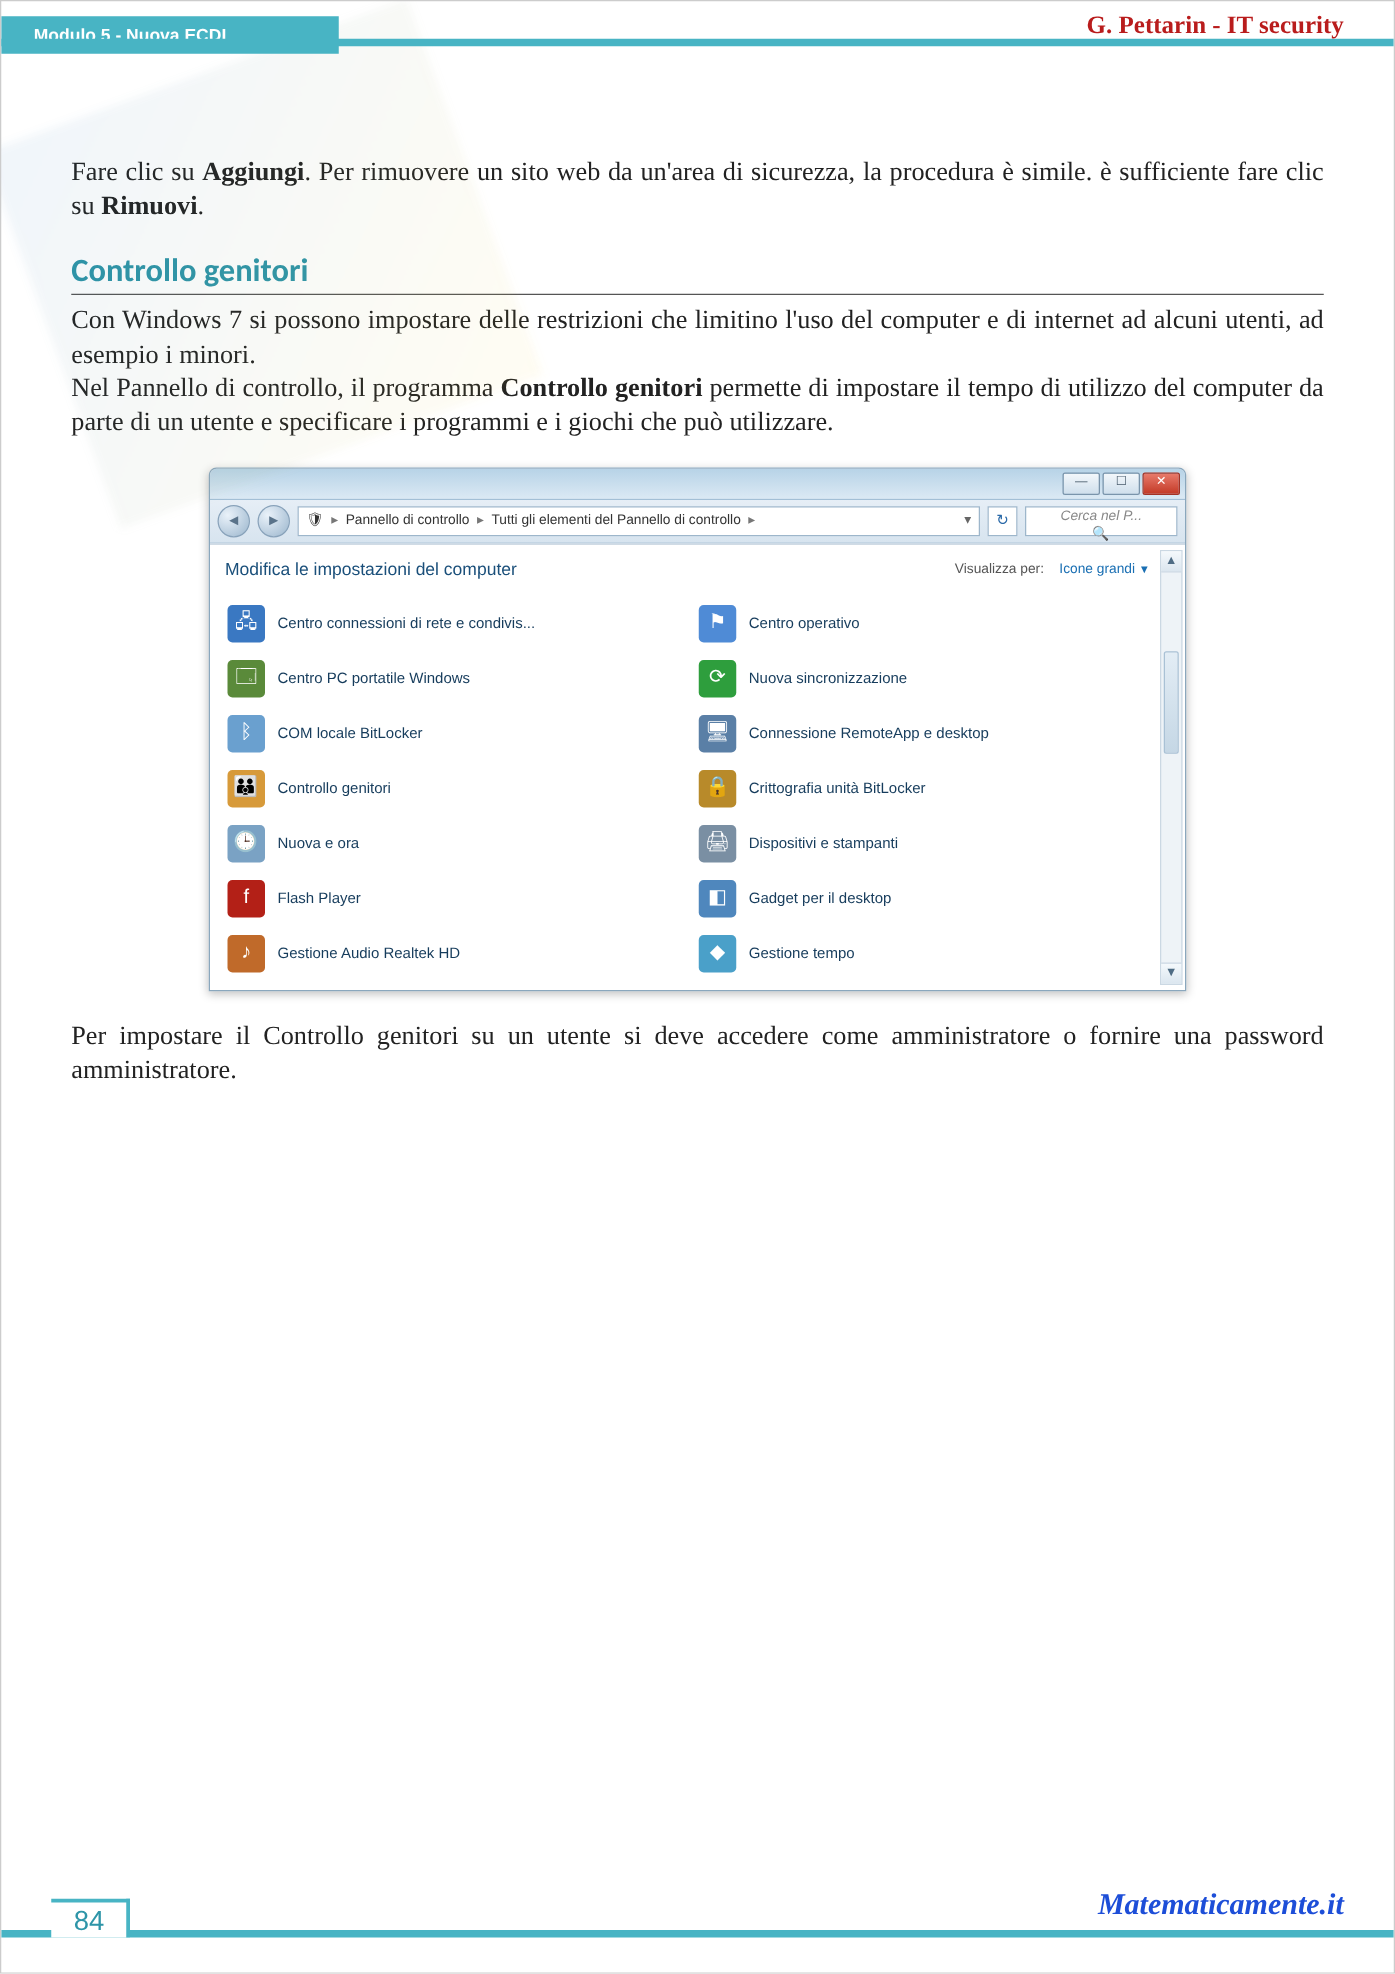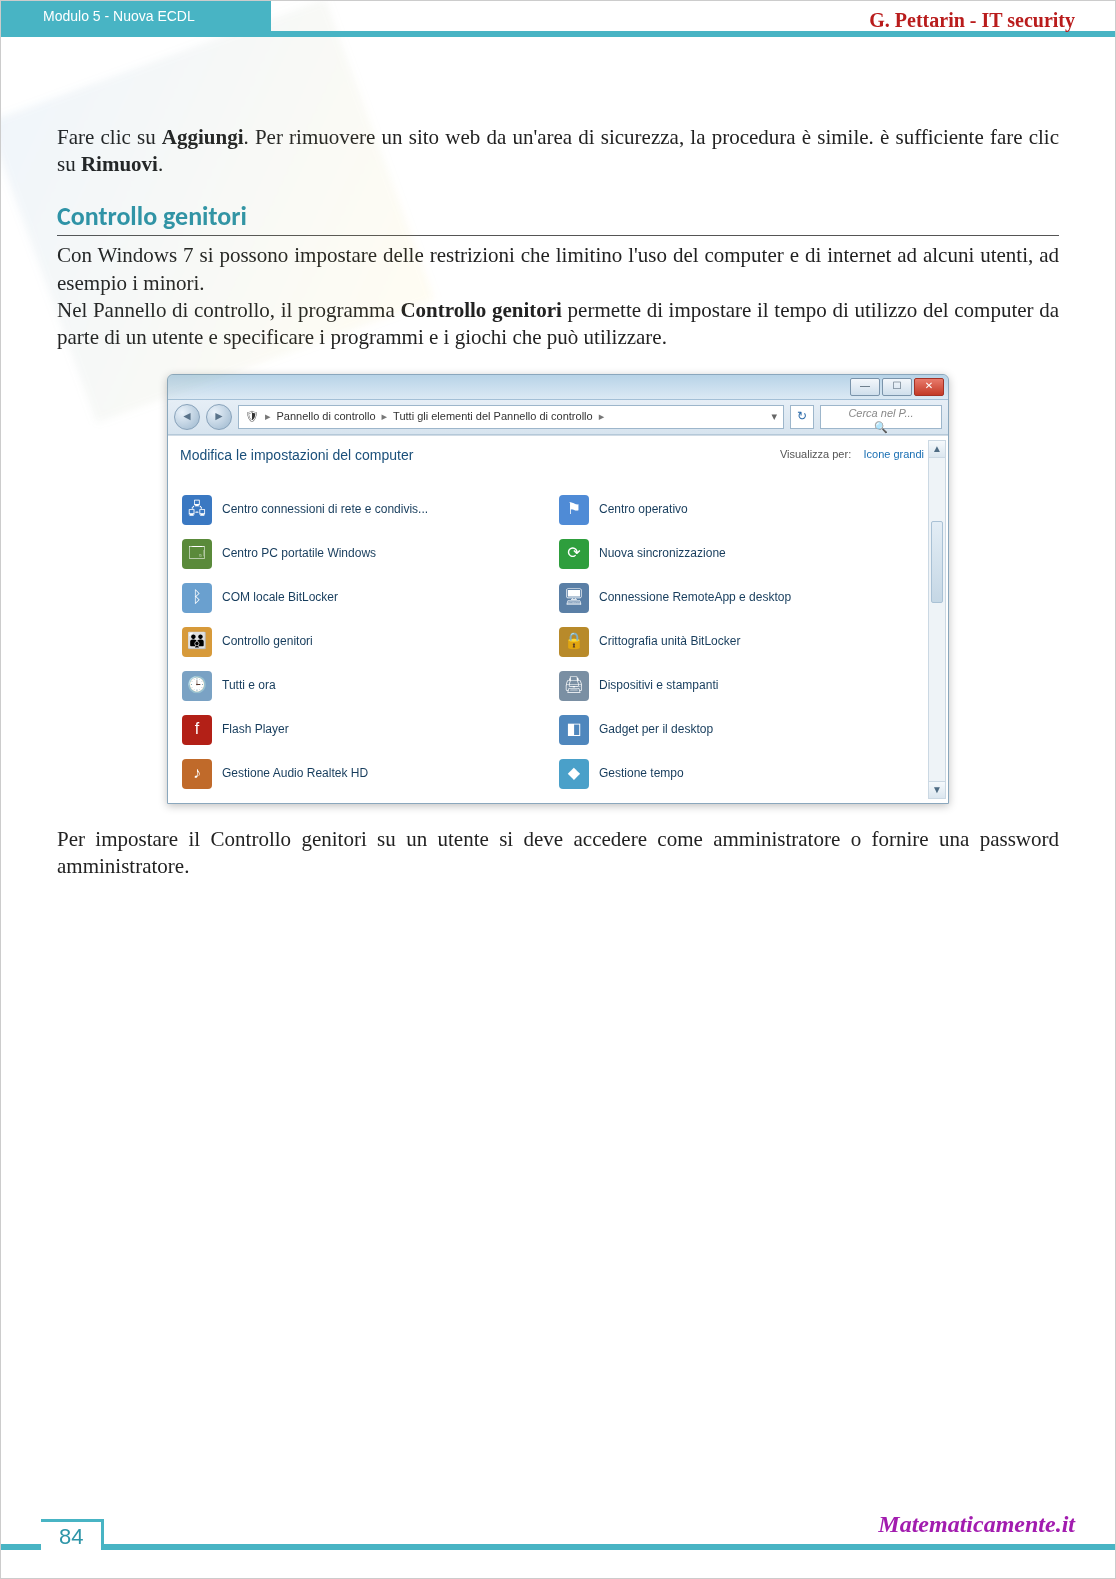--- a/index.html
+++ b/index.html
@@ -18,29 +18,29 @@
     background: #fff;
     overflow: hidden;
   }
   
   .topbar {
     position: relative;
     height: 46px;
   }
   .topbar .left {
     position: absolute;
-    left: 0; top: 0;
+    left: 0; top: 12px;
     height: 30px;
     width: 270px;
     background: #48b4c4;
     color: #fff;
     font-family: Verdana, Arial, sans-serif;
-    font-weight: normal;
+    font-weight: bold;
     font-size: 14px;
-    padding-left: 42px;
+    padding-left: 26px;
     line-height: 30px;
     box-sizing: border-box;
   }
   .topbar .under {
     position: absolute;
     left: 0;
     top: 30px;
     height: 6px;
     width: 100%;
     background: #48b4c4;
@@ -172,24 +172,24 @@
   .win .body {
     background: #fff;
     border-top: 1px solid #d0dbe5;
     padding: 10px 0 10px 12px;
     position: relative;
   }
   .body-head {
     display: flex;
     justify-content: space-between;
     align-items: center;
-    padding-right: 12px;
+    padding-right: 28px;
     font-size: 13px;
     color: #1a4f7a;
-    margin-bottom: 27px;
+    margin-bottom: 16px;
   }
   .body-head .left { color: #1a4f7a; font-size: 14px; }
   .body-head .right { color: #555; font-size: 11px; }
   .body-head .right .link { color: #1a6fb3; }
   .body-head .right .drop { color: #1a6fb3; font-size: 9px; }
   .cp-grid {
     display: grid;
     grid-template-columns: 1fr 1fr;
     column-gap: 10px;
     row-gap: 6px;
@@ -264,21 +264,21 @@
     padding: 2px 18px 0 18px;
     color: #2e95a8;
     font-family: Verdana, Arial, sans-serif;
     font-weight: normal;
     font-size: 22px;
   }
   .footer .site {
     position: absolute;
     right: 40px;
     bottom: 40px;
-    color: #a21caf;
+    color: #1d4ed8;
     font-family: Georgia, serif;
     font-weight: bold;
     font-style: italic;
     font-size: 24px;
   }
   
   .watermark {
     position: absolute;
     left: 30px; top: 50px;
     width: 360px; height: 320px;
@@ -381,21 +381,21 @@
               <div class="cp-item">
                 <span class="cp-icon" style="background: rgb(215, 154, 58);">👪</span>
                 <span class="cp-label">Controllo genitori</span>
               </div>
               <div class="cp-item">
                 <span class="cp-icon" style="background: rgb(184, 138, 42);">🔒</span>
                 <span class="cp-label">Crittografia unità BitLocker</span>
               </div>
               <div class="cp-item">
                 <span class="cp-icon" style="background: rgb(122, 162, 196);">🕒</span>
-                <span class="cp-label">Tutti e ora</span>
+                <span class="cp-label">Nuova e ora</span>
               </div>
               <div class="cp-item">
                 <span class="cp-icon" style="background: rgb(122, 143, 163);">🖨</span>
                 <span class="cp-label">Dispositivi e stampanti</span>
               </div>
               <div class="cp-item">
                 <span class="cp-icon" style="background: rgb(179, 32, 23);">f</span>
                 <span class="cp-label">Flash Player</span>
               </div>
               <div class="cp-item">

